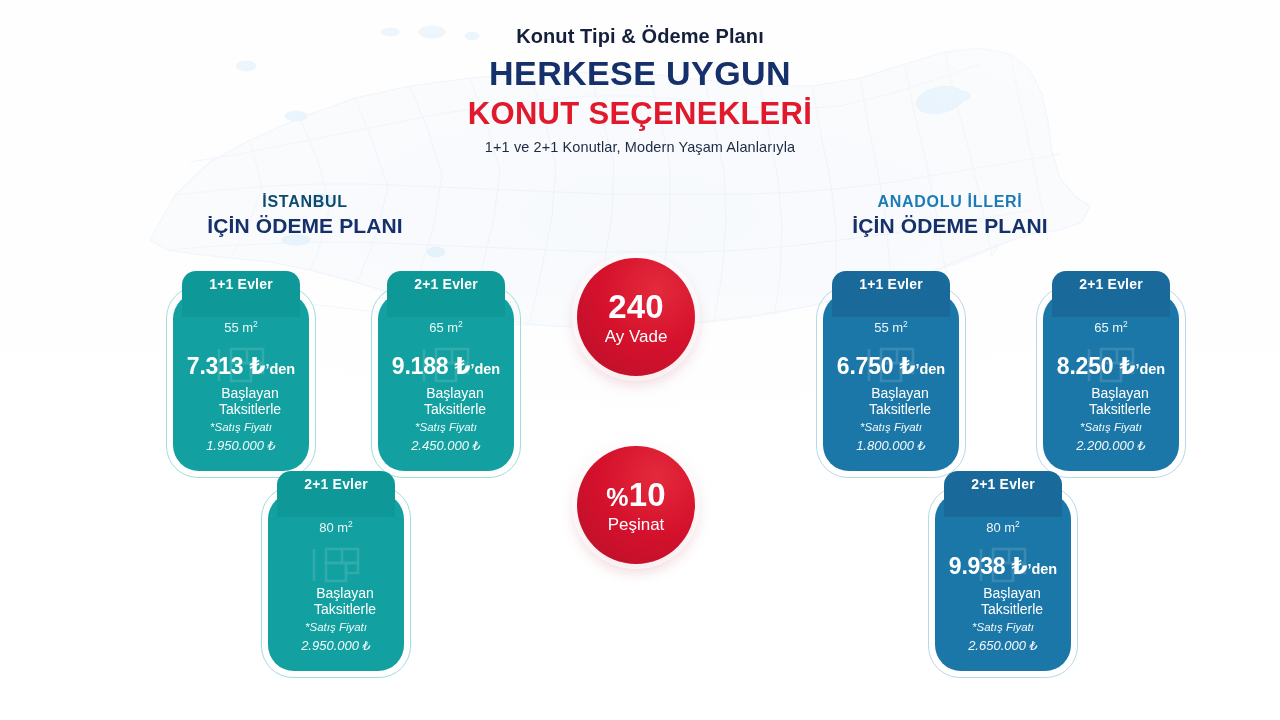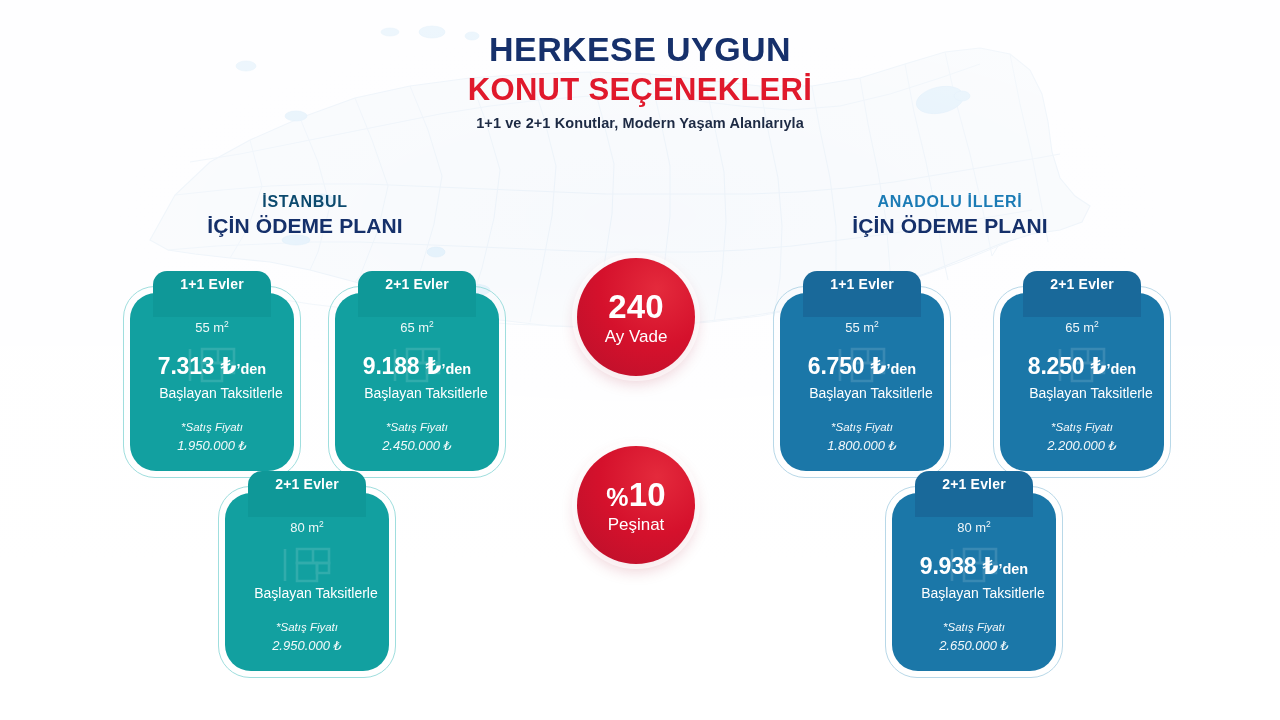--- a/index.html
+++ b/index.html
@@ -39,40 +39,41 @@
     font-size:34px;font-weight:bold;color:#16306b;letter-spacing:.4px;
     line-height:1.1;
   }
   .h-accent{
     margin-top:5px;
     font-size:31px;font-weight:bold;color:#e0192c;letter-spacing:.3px;
     line-height:1.1;
   }
   .h-sub{
     margin-top:8px;
-    font-size:14.5px;font-weight:bold;color:#1d2a44;letter-spacing:.1px;
+    font-size:14.5px;font-weight:normal;color:#1d2a44;letter-spacing:.1px;
   }
 
   
   .col-head{position:absolute;z-index:5;text-align:center;width:320px;}
   .col-head.left{left:145px;top:192px;}
   .col-head.right{left:790px;top:192px;}
   .ch-1{font-size:16px;font-weight:bold;letter-spacing:.7px;line-height:1.25;}
   .ch-2{font-size:21px;font-weight:bold;color:#15306a;letter-spacing:.1px;line-height:1.25;margin-top:1px;}
   .ch-teal{color:#0c4a6e;}
   .ch-blue{color:#1b7bb5;}
 
   
   .card{
     position:absolute;z-index:4;
-    width:164px;height:178px;
+    width:136px;height:178px;
     border-radius:26px;
     box-sizing:border-box;
     text-align:center;
     color:#ffffff;
+    margin-left:43px;
   }
   .card .ring{
     position:absolute;left:-7px;top:-7px;right:-7px;bottom:-7px;
     border-radius:32px;
     border:1.6px solid rgba(255,255,255,.85);
     pointer-events:none;
   }
   .card.teal{background:#12a0a0;}
   .card.teal .ring{border-color:#9fdede;}
   .card.blue{background:#1b77a8;}
@@ -185,20 +186,21 @@
           <ellipse class="map-lake" cx="474" cy="300" rx="16" ry="6"></ellipse>
           <ellipse class="map-lake" cx="436" cy="262" rx="9" ry="5"></ellipse>
           <ellipse class="map-lake" cx="246" cy="76" rx="10" ry="5"></ellipse>
         </g>
       </g>
     </svg>
     <div class="map-fade"></div>
   </div>
 
   <div class="header">
+    <div class="h-kicker">Konut Tipi &amp; Ödeme Planı</div>
     <div class="h-main">HERKESE UYGUN</div>
     <div class="h-accent">KONUT SEÇENEKLERİ</div>
     <div class="h-sub">1+1 ve 2+1 Konutlar, Modern Yaşam Alanlarıyla</div>
   </div>
 
   <div class="col-head left">
     <div class="ch-1 ch-teal">İSTANBUL</div>
     <div class="ch-2">İÇİN ÖDEME PLANI</div>
   </div>
 

